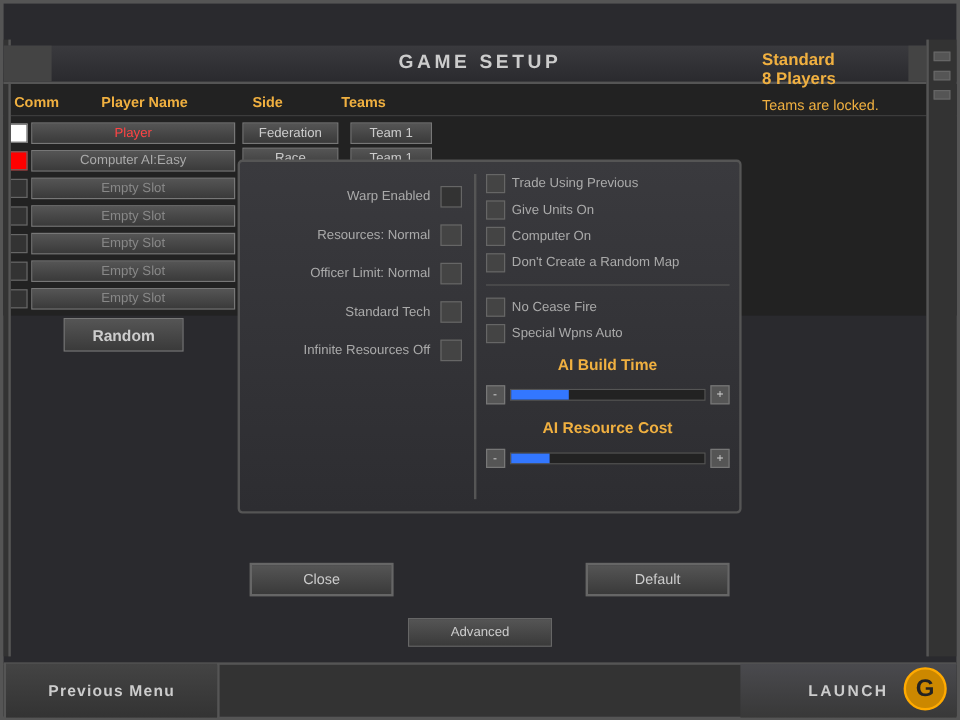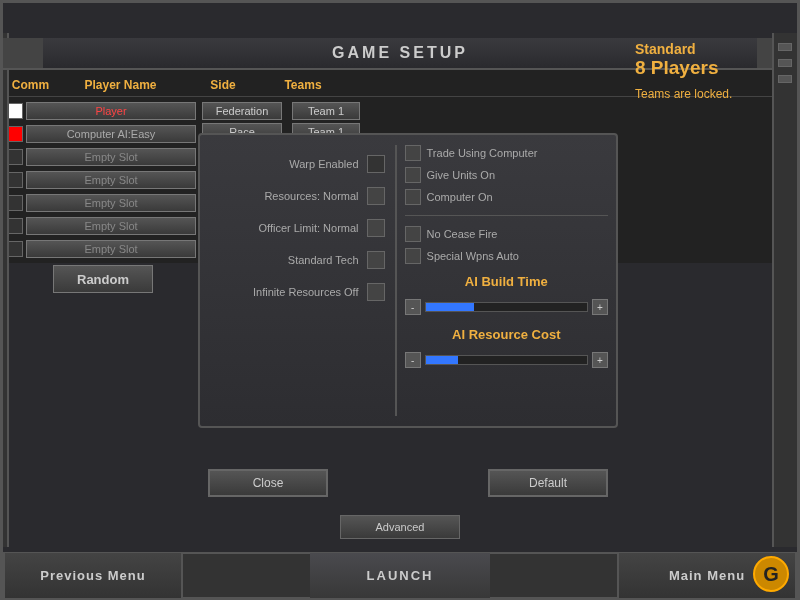--- a/index.html
+++ b/index.html
@@ -163,21 +163,21 @@
       width: 160px;
       padding: 8px;
     }
     .info-title {
       color: #f0b040;
       font-weight: bold;
       font-size: 14px;
     }
     .info-subtitle {
       color: #f0b040;
-      font-size: 19px;
+      font-size: 14px;
       font-weight: bold;
     }
     .info-locked {
       color: #f0b040;
       font-size: 12px;
       margin-top: 8px;
     }
 
     
     .random-area {
@@ -542,29 +542,33 @@
         <span class="setting-label">Infinite Resources Off</span>
         <div class="setting-checkbox"></div>
       </div>
     </div>
 
     <div style="width:2px; background:#555; margin:10px 0;"></div>
 
     <div class="settings-right">
       <div class="checkbox-row">
         <div class="checkbox-box"></div>
-        <span class="checkbox-label">Trade Using Computer</span>
+        <span class="checkbox-label">Trade Using Previous</span>
       </div>
       <div class="checkbox-row">
         <div class="checkbox-box"></div>
         <span class="checkbox-label">Give Units On</span>
       </div>
       <div class="checkbox-row">
         <div class="checkbox-box"></div>
         <span class="checkbox-label">Computer On</span>
+      </div>
+      <div class="checkbox-row">
+        <div class="checkbox-box"></div>
+        <span class="checkbox-label">Don't Create a Random Map</span>
       </div>
 
       <div class="divider-right"></div>
 
       <div class="checkbox-row">
         <div class="checkbox-box"></div>
         <span class="checkbox-label">No Cease Fire</span>
       </div>
       <div class="checkbox-row">
         <div class="checkbox-box"></div>
@@ -600,18 +604,17 @@
 
   <div class="side-deco-right">
     <div class="deco-dot"></div>
     <div class="deco-dot"></div>
     <div class="deco-dot"></div>
   </div>
 
   <div class="bottom-nav">
     <div class="nav-btn">Previous Menu</div>
     <div class="nav-btn launch">LAUNCH</div>
-    <div class="nav-btn">Main Menu</div>
   </div>
 
   <div class="g-logo">G</div>
 
 </div>
 
 </body></html>

